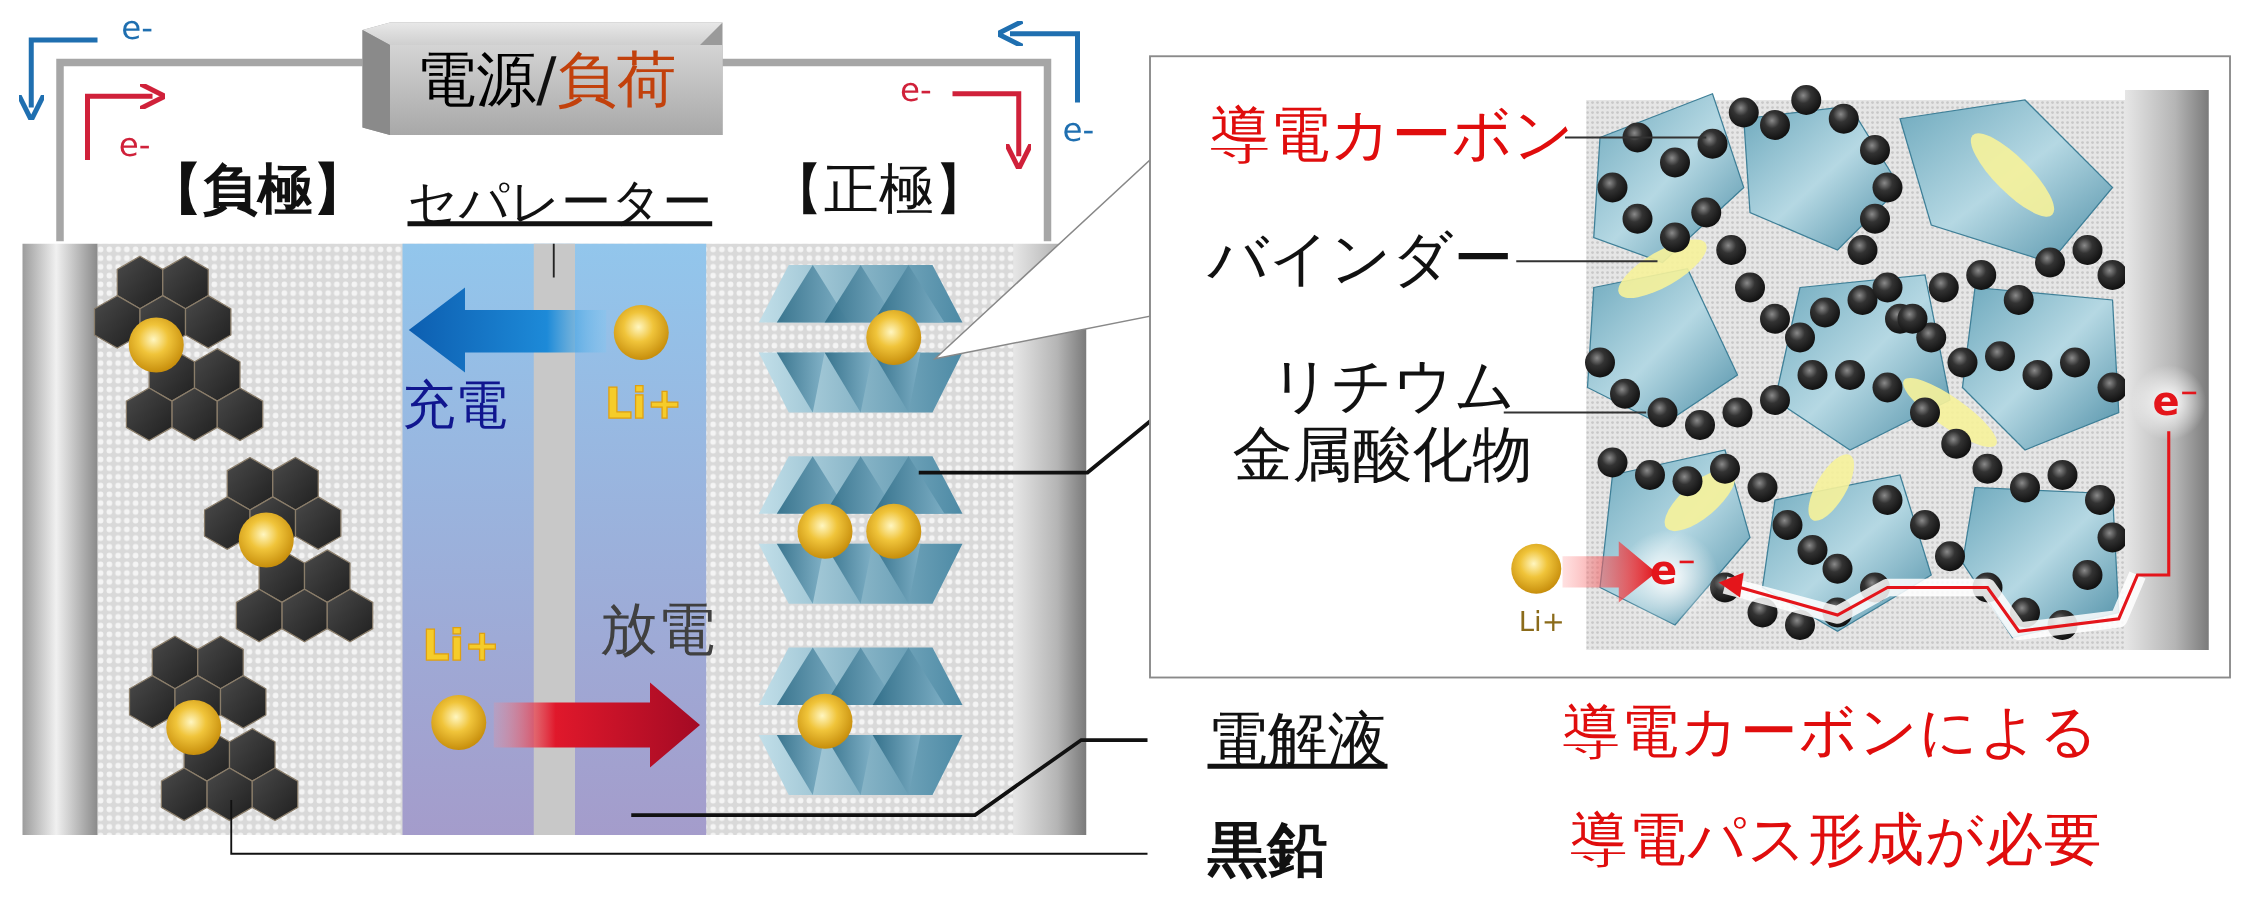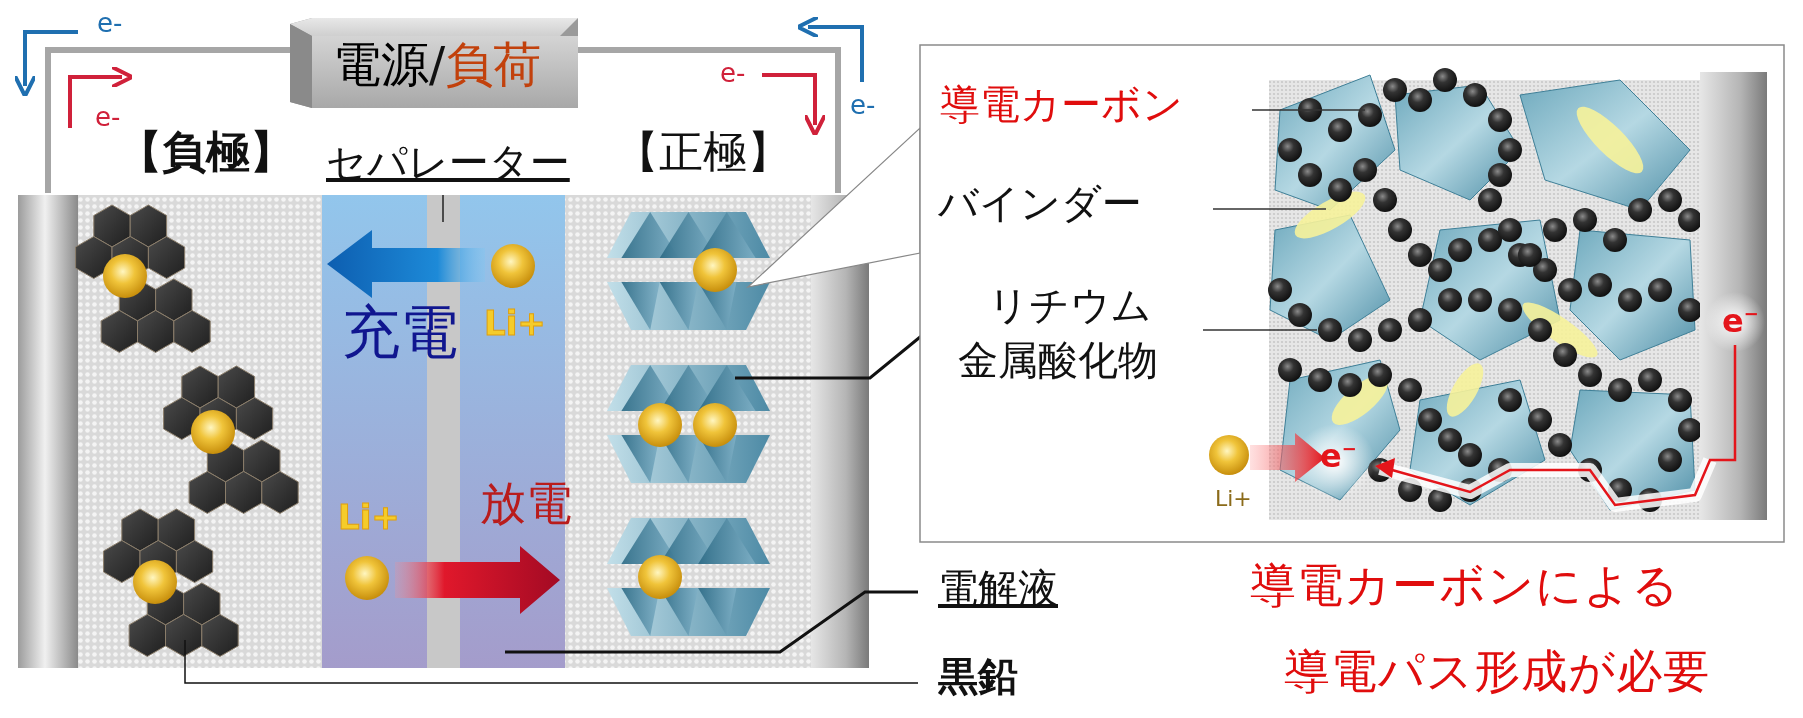--- a/index.html
+++ b/index.html
@@ -2,21 +2,21 @@
 <html><head>
 <meta charset="utf-8">
 <style>
   html, body { margin: 0; padding: 0; background: #ffffff; }
   body { width: 1803px; height: 718px; position: relative; overflow: hidden;
          font-family: "DejaVu Sans", "Liberation Sans", sans-serif; }
   svg#scene { position: absolute; left: 0; top: 0; }
   .lbl { position: absolute; white-space: nowrap; line-height: 1; }
   .jp-black { color: #111111; }
   .big { font-size: 44px; }
-  .med { font-size: 40px; }
+  .med { font-size: 48px; margin-left: 28px; }
   .sep-lbl { font-size: 40px; }
   .power { font-size: 48px; }
   .summary { font-size: 46px; color: #e00d0d; letter-spacing: 1px; }
   .eminus { font-size: 26px; }
   .li { font-size: 34px; font-weight: bold; color: #f5cc2a; -webkit-text-stroke: 1px #e0a010; font-family: "DejaVu Sans", sans-serif; }
   .li-small { font-size: 22px; color: #8b6b1a; }
   .e-red-bold { font-size: 32px; font-weight: bold; color: #e4151b; }
 </style>
 </head>
 <body>
@@ -335,30 +335,30 @@
 
 <div class="lbl eminus" style="left:97px; top:10px; color:#1f6fb0;">e-</div>
 <div class="lbl eminus" style="left:95px; top:104px; color:#d0213a;">e-</div>
 <div class="lbl eminus" style="left:850px; top:92px; color:#1f6fb0;">e-</div>
 <div class="lbl eminus" style="left:720px; top:60px; color:#d0213a;">e-</div>
 
 <div class="lbl big jp-black" style="left:118px; top:130px;font-weight:bold;">【負極】</div>
 <div class="lbl sep-lbl jp-black" style="left:326px; top:142px;text-decoration:underline;">セパレーター</div>
 <div class="lbl big jp-black" style="left:615px; top:130px;">【正極】</div>
 
-<div class="lbl" style="left:322px; top:303px; font-size:58px; color:#10168f;margin-left:20px;">充電</div>
-<div class="lbl" style="left:480px; top:480px; font-size:46px; color:#b91c1c;">放電</div>
+<div class="lbl" style="left:322px; top:303px; font-size:42px; color:#10168f;">充電</div>
+<div class="lbl" style="left:480px; top:480px; font-size:46px; color:#404040;">放電</div>
 <div class="lbl li" style="left:484px; top:306px;">Li+</div>
 <div class="lbl li" style="left:338px; top:500px;">Li+</div>
 
 <div class="lbl med jp-black" style="left:938px; top:568px;text-decoration:underline;">電解液</div>
 <div class="lbl med jp-black" style="left:938px; top:656px;font-weight:bold;">黒鉛</div>
 
 <div class="lbl med" style="left:940px; top:84px; color:#e00d0d;">導電カーボン</div>
 <div class="lbl med jp-black" style="left:938px; top:183px;">バインダー</div>
 <div class="lbl med jp-black" style="left:988px; top:285px;">リチウム</div>
 <div class="lbl med jp-black" style="left:958px; top:340px;">金属酸化物</div>
 <div class="lbl li-small" style="left:1215px; top:488px;">Li+</div>
 <div class="lbl e-red-bold" style="left:1320px; top:440px;"><span>e</span><sup style="font-size:18px">−</sup></div>
 <div class="lbl e-red-bold" style="left:1722px; top:305px;"><span>e</span><sup style="font-size:18px">−</sup></div>
 
 <div class="lbl summary" style="left:1250px; top:562px;">導電カーボンによる</div>
-<div class="lbl summary" style="left:1284px; top:648px;">導電パス形成が必要</div>
+<div class="lbl summary" style="left:1256px; top:648px;">導電パス形成が必要</div>
 
 </body></html>

